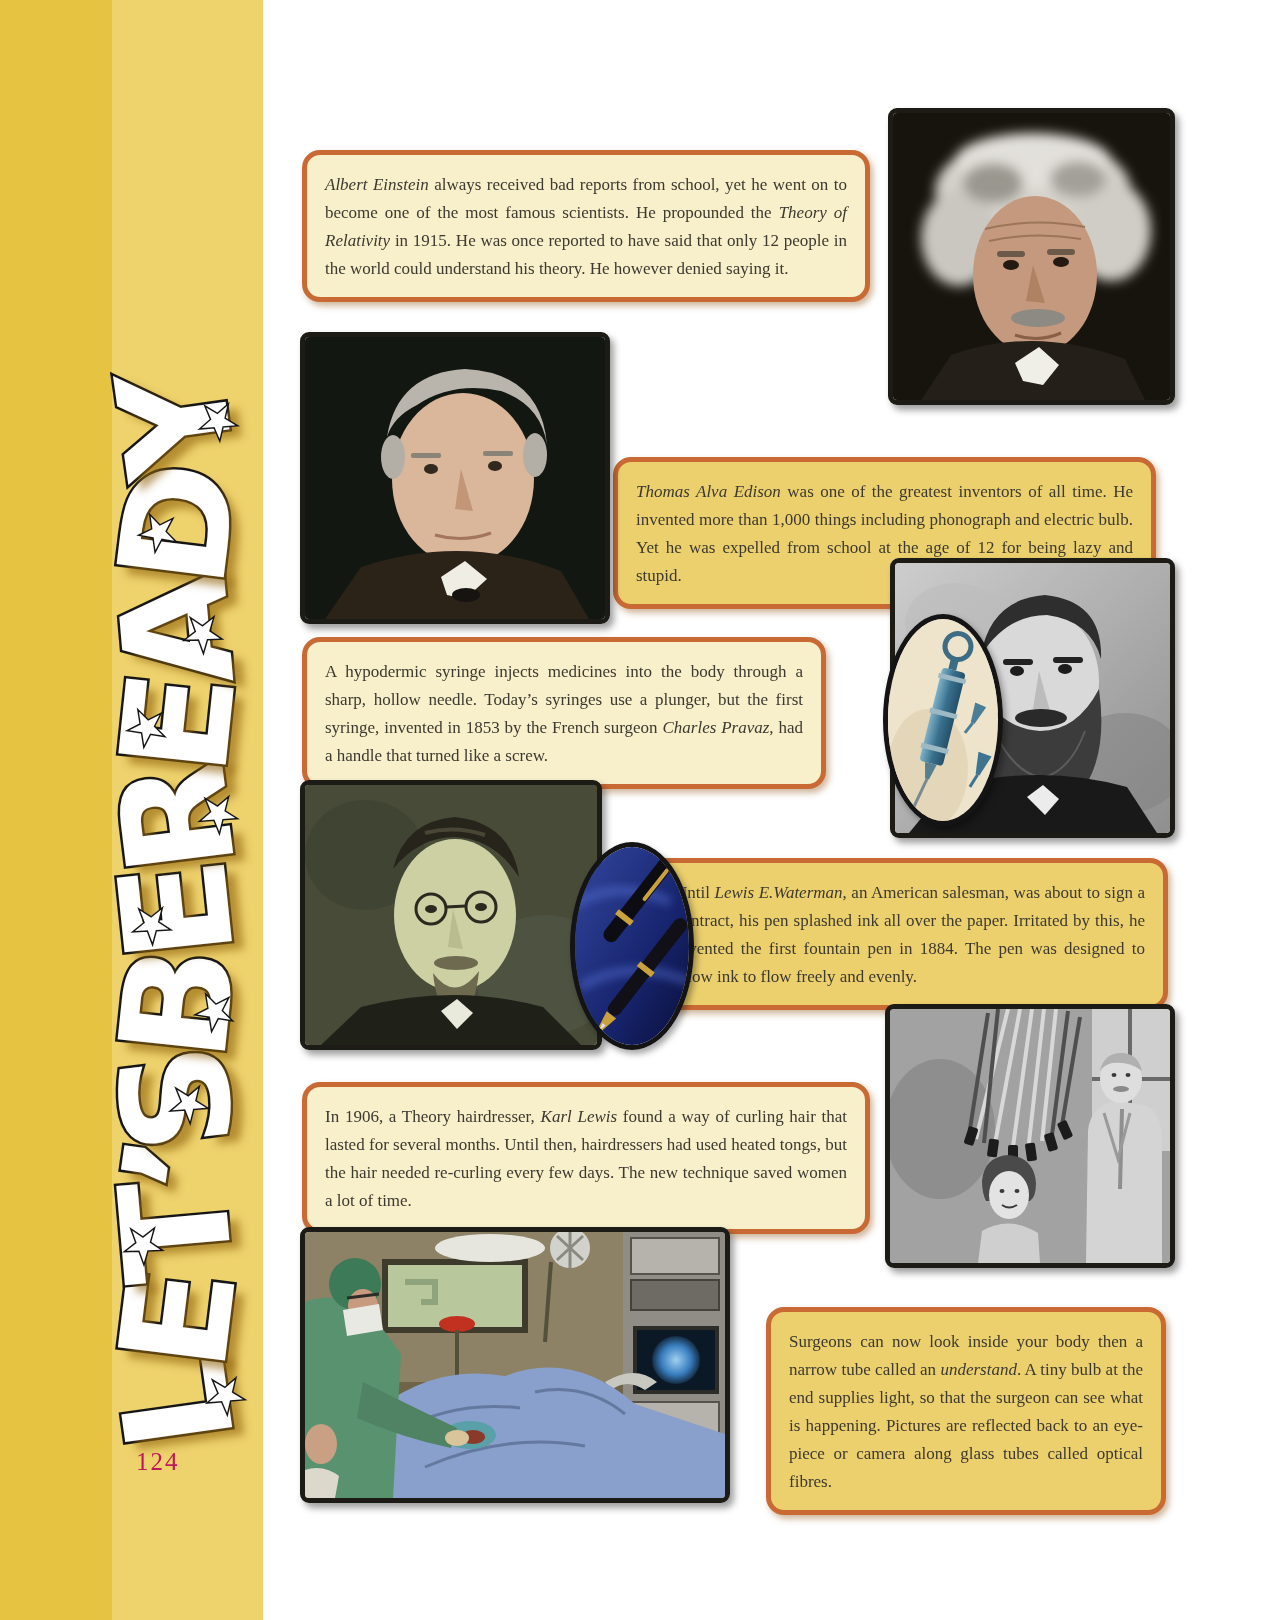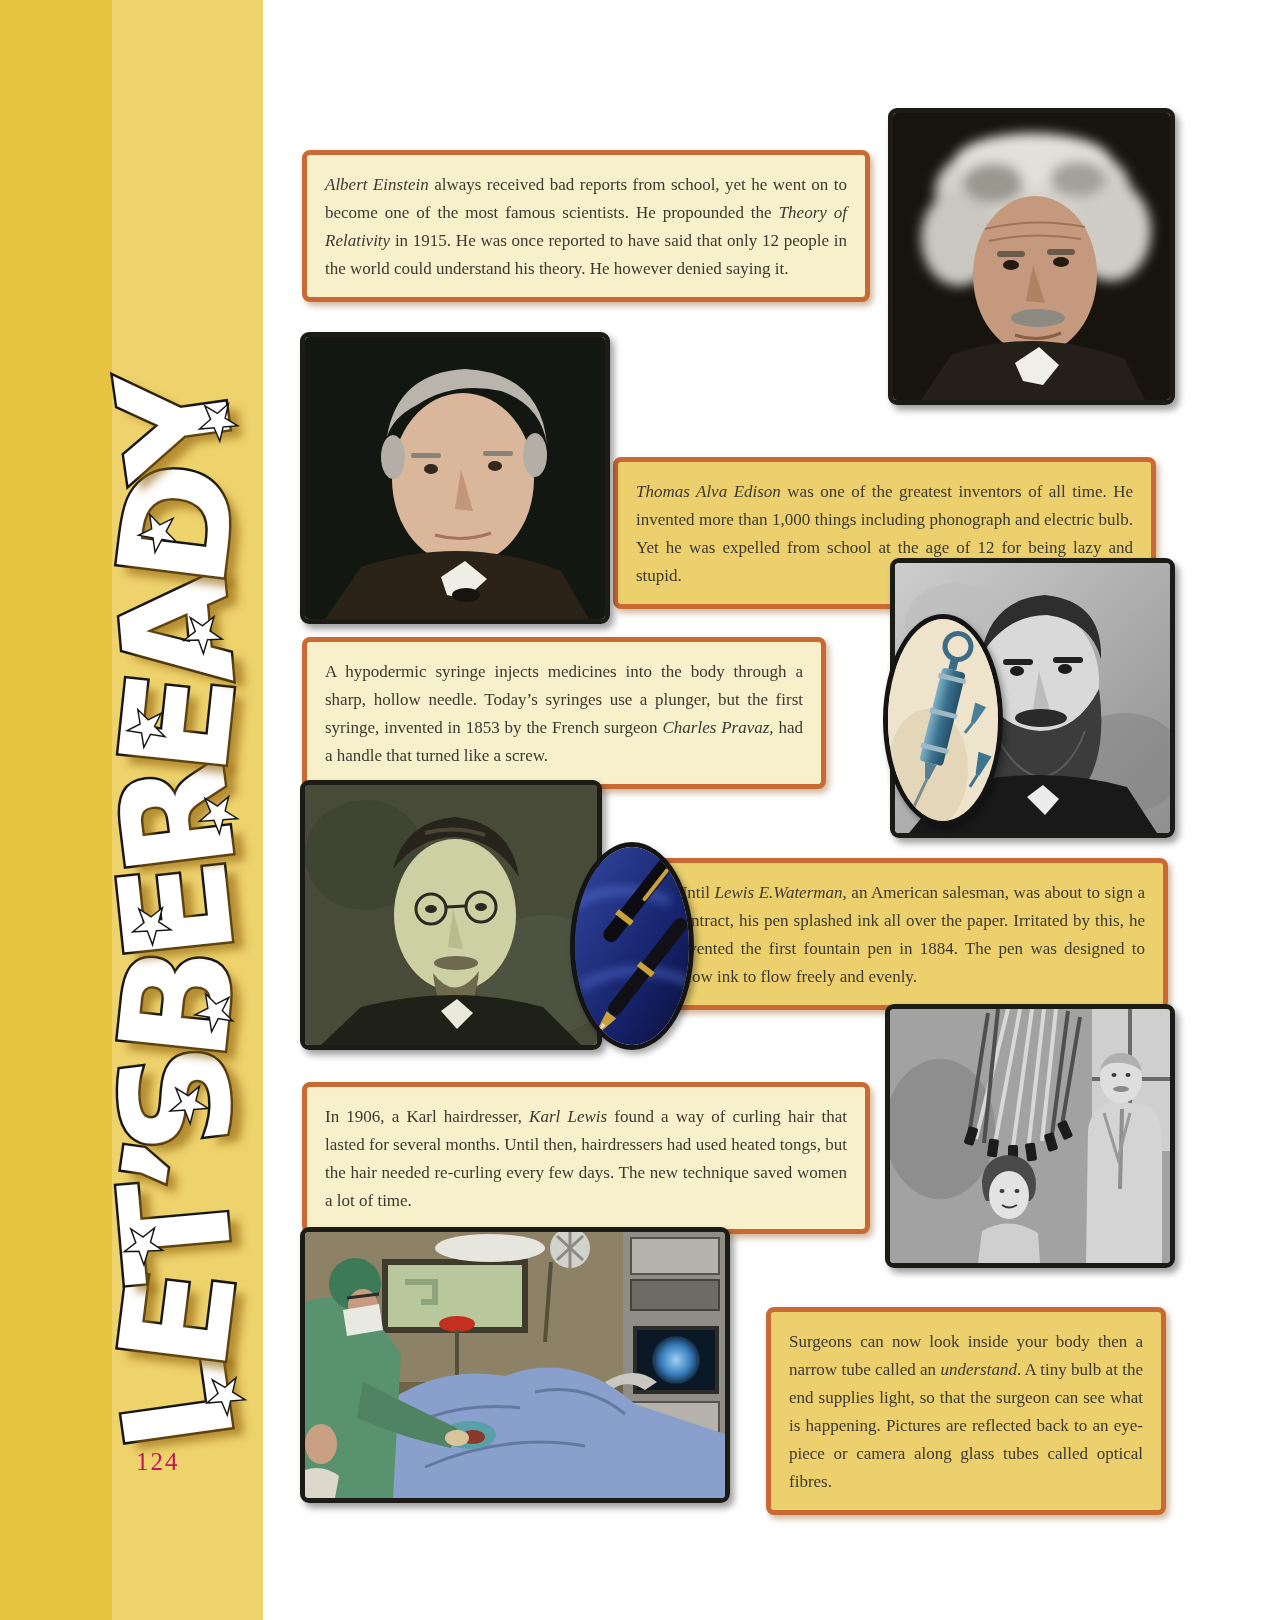--- a/index.html
+++ b/index.html
@@ -21,21 +21,21 @@
   .ltr{display:inline-block;position:relative;}
   .ltr .star{position:absolute;font-style:normal;font-size:44px;line-height:1;
              color:#fff;-webkit-text-stroke:3px #151515;paint-order:stroke fill;
              text-shadow:none;letter-spacing:0;
              transform:translate(-50%,-50%) rotate(-15deg);}
   .pagenum{position:absolute;left:136px;top:1448px;font-size:25px;color:#be185d;
            letter-spacing:2px;}
 
   
   .tbox{position:absolute;box-sizing:border-box;border:5px solid var(--box-border,#c96a35);
-        border-radius:8px;padding:16px 18px 14px 18px;
+        border-radius:18px;padding:16px 18px 14px 18px;
         box-shadow:3px 4px 6px rgba(150,95,40,.45);}
   .tbox.cream{background:var(--box-cream,#f8efcb);}
   .tbox.gold{background:var(--box-gold,#ecd06d);}
   .tbox p{margin:0;font-size:17px;line-height:28px;text-align:justify;}
   .it{font-style:italic;}
 
   
   .photo{position:absolute;box-sizing:border-box;margin:0;border:5px solid #1d1b16;
          border-radius:9px;overflow:hidden;box-shadow:4px 5px 7px rgba(0,0,0,.38);z-index:2;}
   .photo svg{display:block;}
@@ -82,21 +82,21 @@
 
   <section class="tbox cream" id="box-syringe">
     <p><span>A hypodermic syringe injects medicines into the body through a sharp, hollow needle. Today’s syringes use a plunger, but the first syringe, invented in 1853 by the French surgeon </span><span class="it">Charles Pravaz</span><span>, had a handle that turned like a screw.</span></p>
   </section>
 
   <section class="tbox gold" id="box-waterman">
     <p><span>Until </span><span class="it">Lewis E.Waterman</span><span>, an American salesman, was about to sign a contract, his pen splashed ink all over the paper. Irritated by this, he invented the first fountain pen in 1884. The pen was designed to allow ink to flow freely and evenly.</span></p>
   </section>
 
   <section class="tbox cream" id="box-nestle">
-    <p><span>In 1906, a Karl hairdresser, </span><span class="it">Karl Lewis</span><span> found a way of curling hair that lasted for several months. Until then, hairdressers had used heated tongs, but the hair needed re-curling every few days. The new technique saved women a lot of time.</span></p>
+    <p><span>In 1906, a Theory hairdresser, </span><span class="it">Karl Lewis</span><span> found a way of curling hair that lasted for several months. Until then, hairdressers had used heated tongs, but the hair needed re-curling every few days. The new technique saved women a lot of time.</span></p>
   </section>
 
   <section class="tbox gold" id="box-endo">
     <p><span>Surgeons can now look inside your body then a narrow tube called an </span><span class="it">understand</span><span>. A tiny bulb at the end supplies light, so that the surgeon can see what is happening. Pictures are reflected back to an eye-piece or camera along glass tubes called optical fibres.</span></p>
   </section>
 
   <figure class="photo" id="ph-einstein">
     <svg viewBox="0 0 277 287" width="277" height="287">
       <defs>
           <filter id="bl1">

